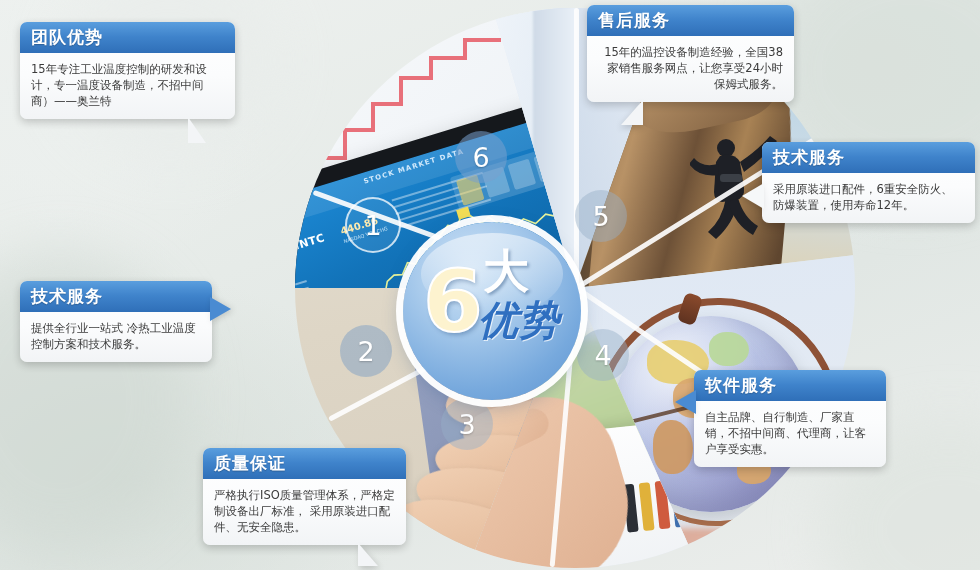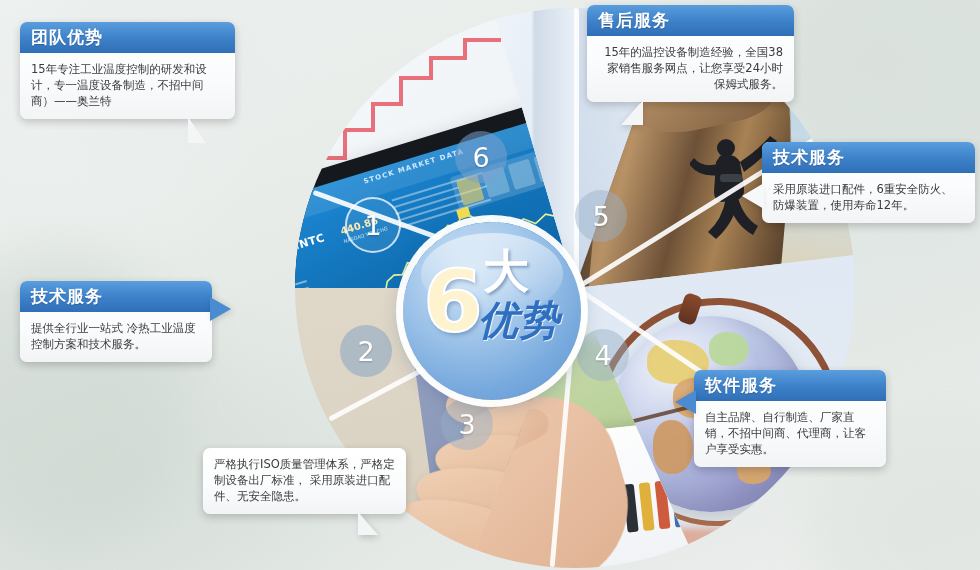--- a/index.html
+++ b/index.html
@@ -439,17 +439,20 @@
 
   <div class="callout c-tech">
     <div class="hd">
       <span>技术服务</span>
       </div>
     <div class="bd">提供全行业一站式      冷热工业温度控制方案和技术服务。</div>
     <div class="tail-in"></div>
   </div>
 
   <div class="callout c-qa">
+    <div class="hd">
+      <span>质量保证</span>
+      </div>
     <div class="bd">严格执行ISO质量管理体系，严格定制设备出厂标准，      采用原装进口配件、无安全隐患。</div>
     <div class="tail-in"></div>
   </div>
 
 </div>
 
 </body></html>

